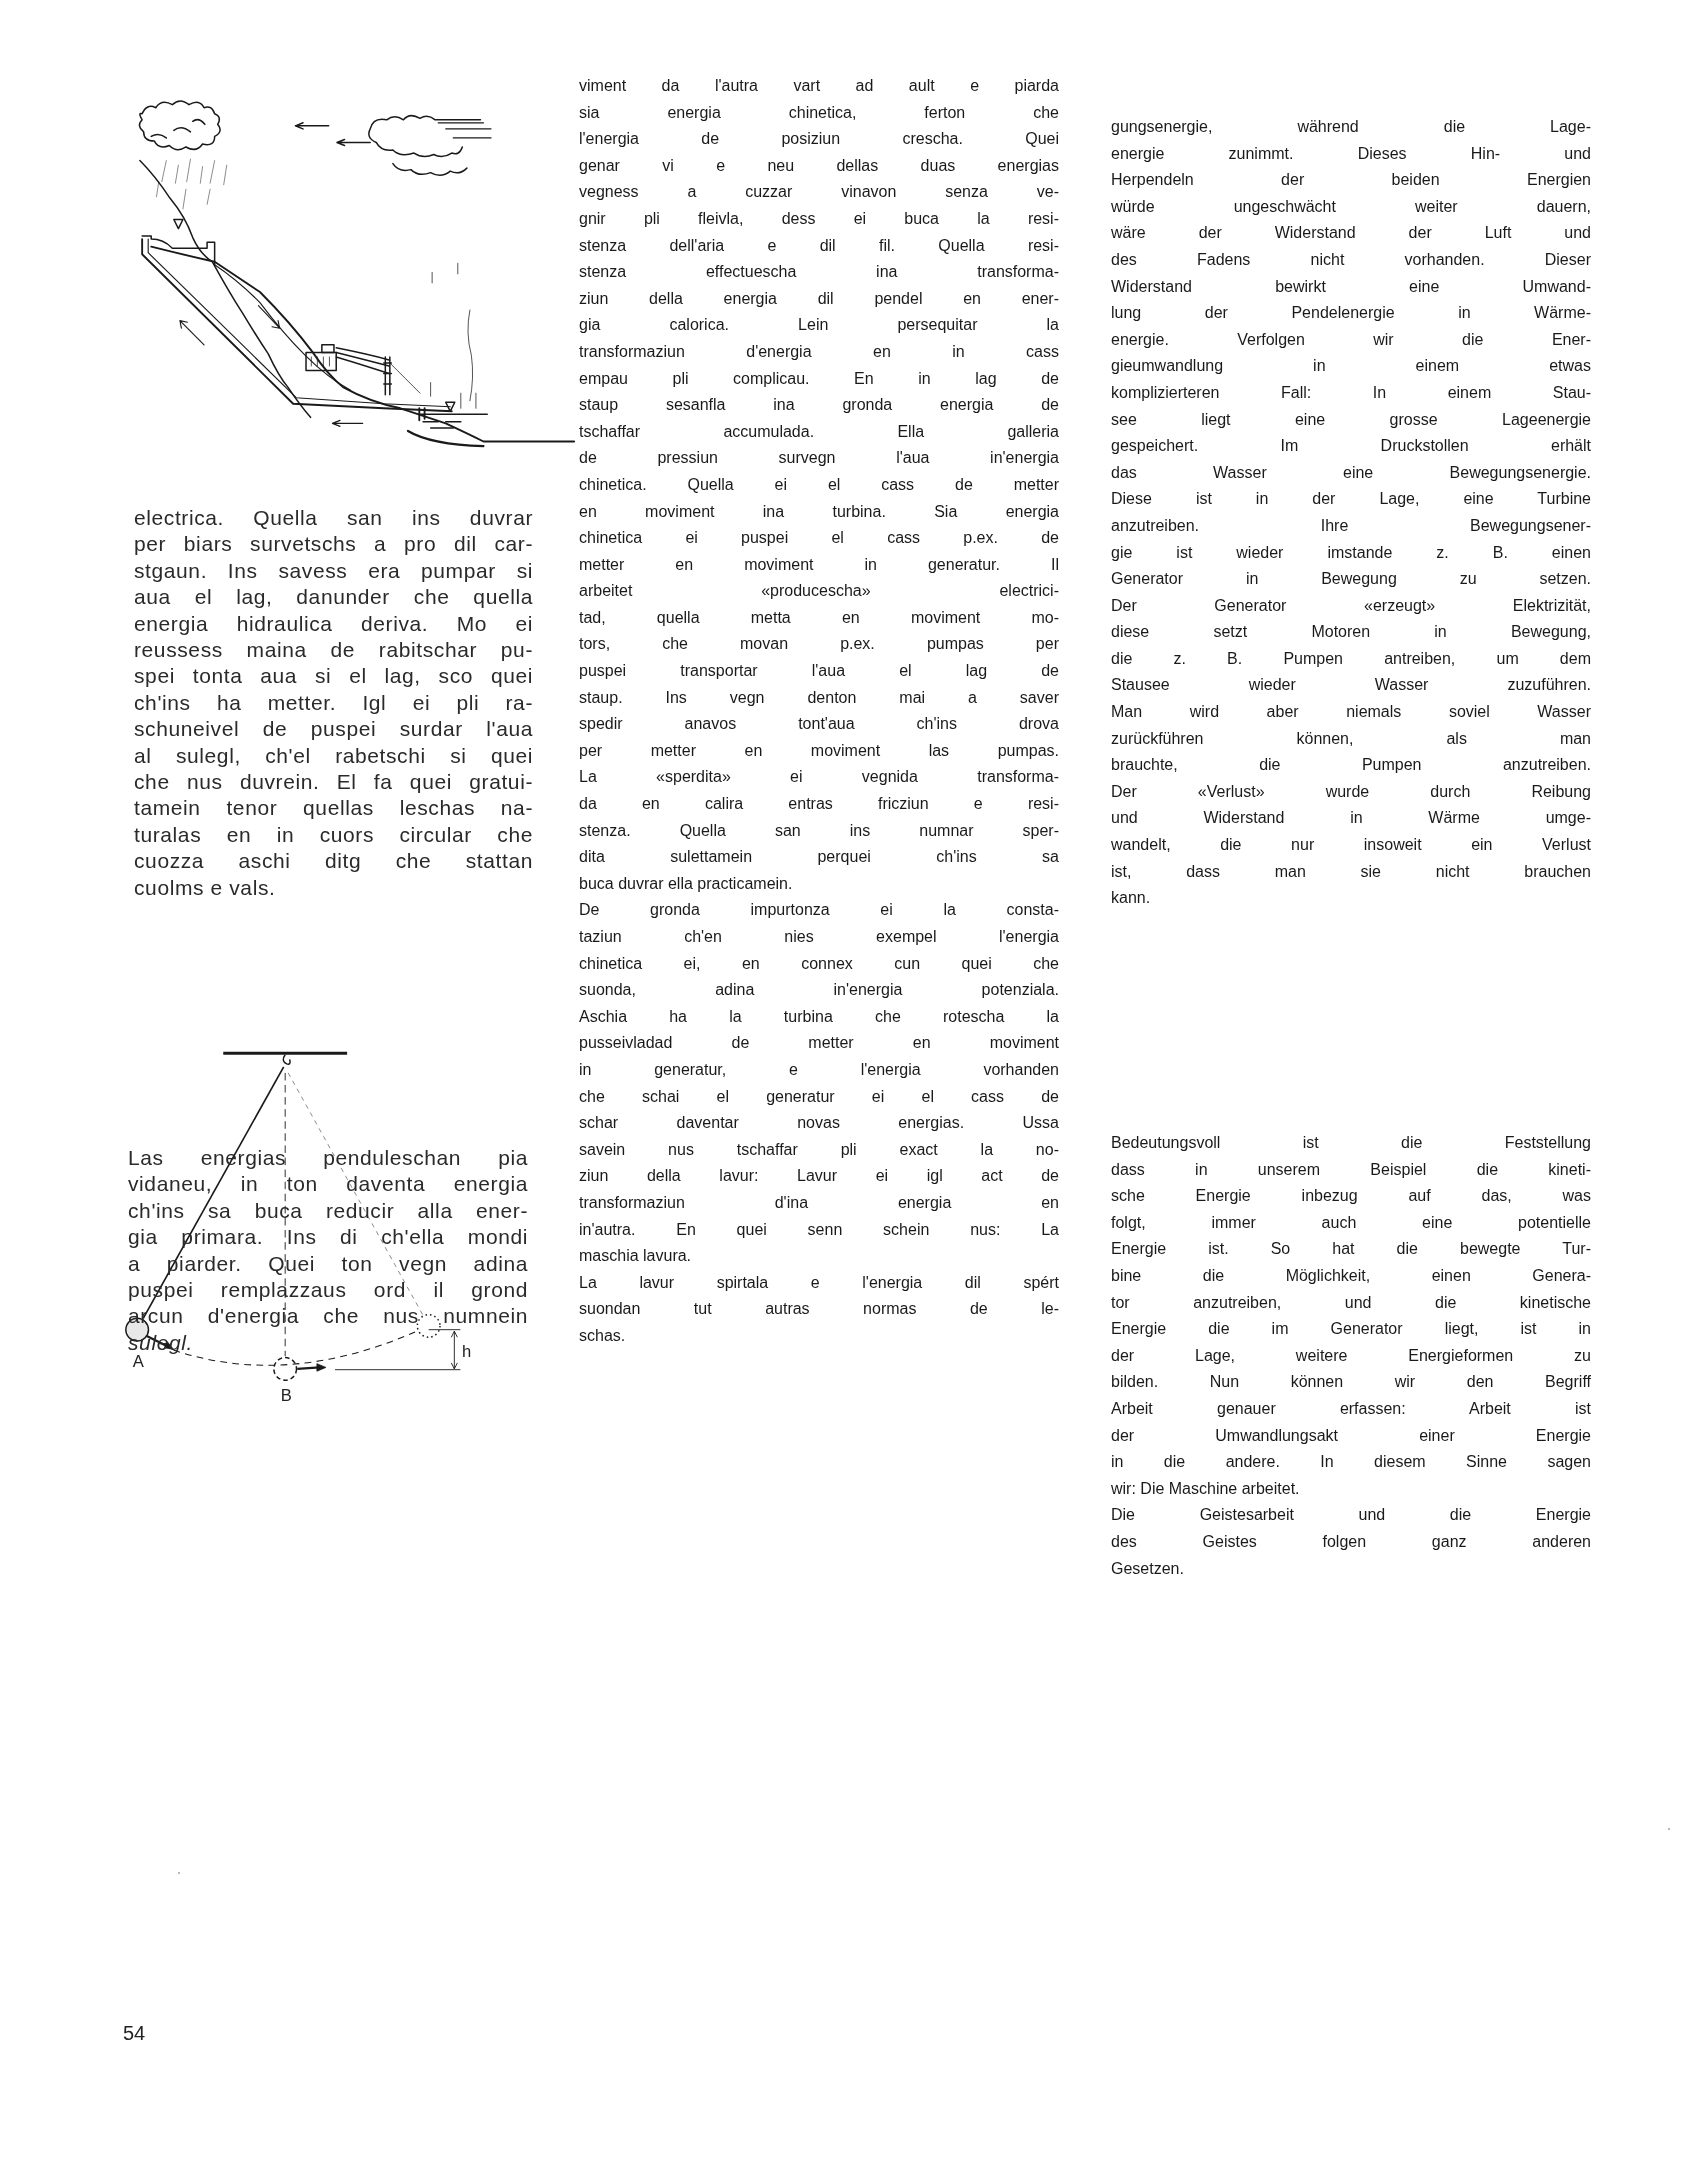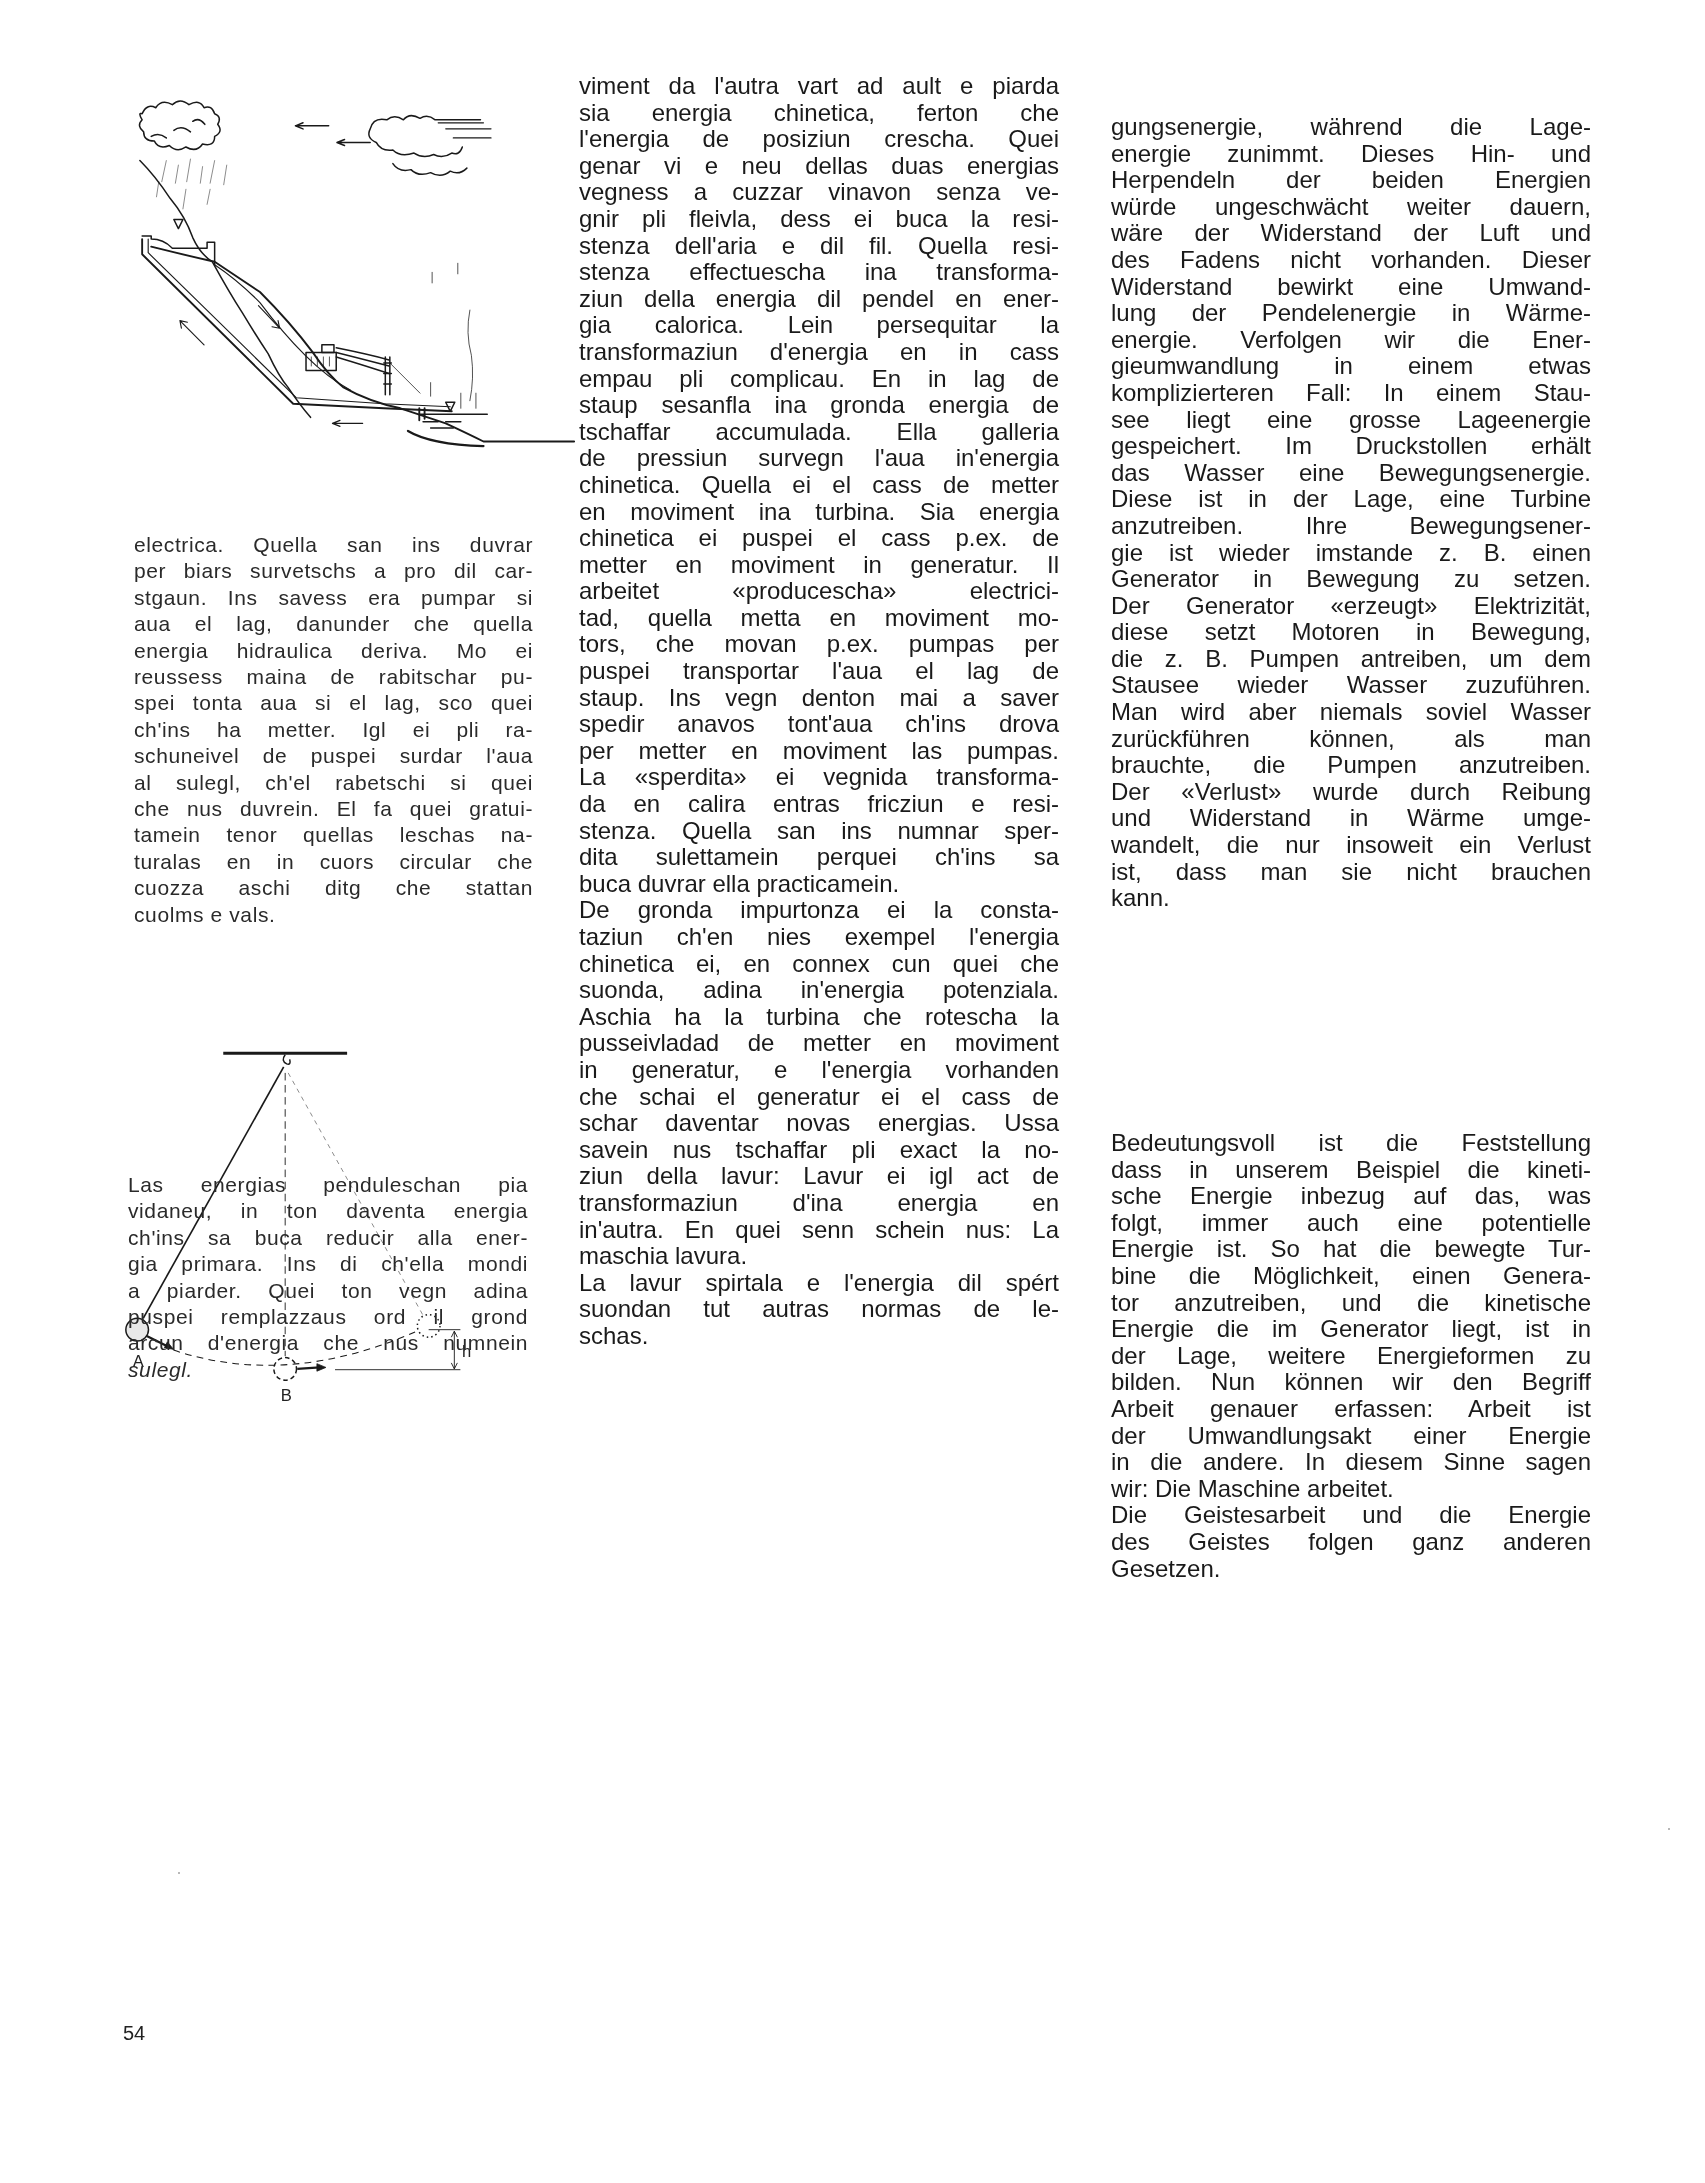--- a/index.html
+++ b/index.html
@@ -3,28 +3,28 @@
 <meta charset="utf-8">
 <style>
   html, body { margin: 0; padding: 0; background: #ffffff; }
   body {
     width: 1706px; height: 2183px; position: relative; overflow: hidden;
     font-family: "Liberation Sans", "DejaVu Sans", sans-serif;
     color: #1a1a1a;
   }
   .col {
     position: absolute;
-    font-size: 24px;
+    font-size: 16px;
     line-height: 26.6px;
     text-align: justify;
     hyphens: manual;
   }
   .line { display: block; text-align: justify; text-align-last: justify; white-space: nowrap; }
   .line.last { text-align-last: left; }
-  .left-text { font-size: 21px; line-height: 26.4px; letter-spacing: 0.6px; color: #2a2a2a; margin-top: 27px; }
+  .left-text { font-size: 21px; line-height: 26.4px; letter-spacing: 0.6px; color: #2a2a2a; }
   #col-left-text1 { left: 134px; top: 505px; width: 399px; }
   #col-left-caption { left: 128px; top: 1145px; width: 400px; }
   #col-mid { left: 579px; top: 73px; width: 480px; }
   #col-right { left: 1111px; top: 78px; width: 480px; margin-top: 36px; }
   #col-right-2 { left: 1111px; top: 1130px; width: 480px; }
   .italic { font-style: italic; }
   #page-number { position: absolute; left: 123px; top: 2022px; font-size: 20px; color: #222; }
   svg { position: absolute; overflow: visible; }
   #hydro-diagram { left: 121px; top: 76px; width: 438px; height: 438px; }
   #pendulum-diagram { left: 113px; top: 1020px; width: 438px; height: 423px; }

